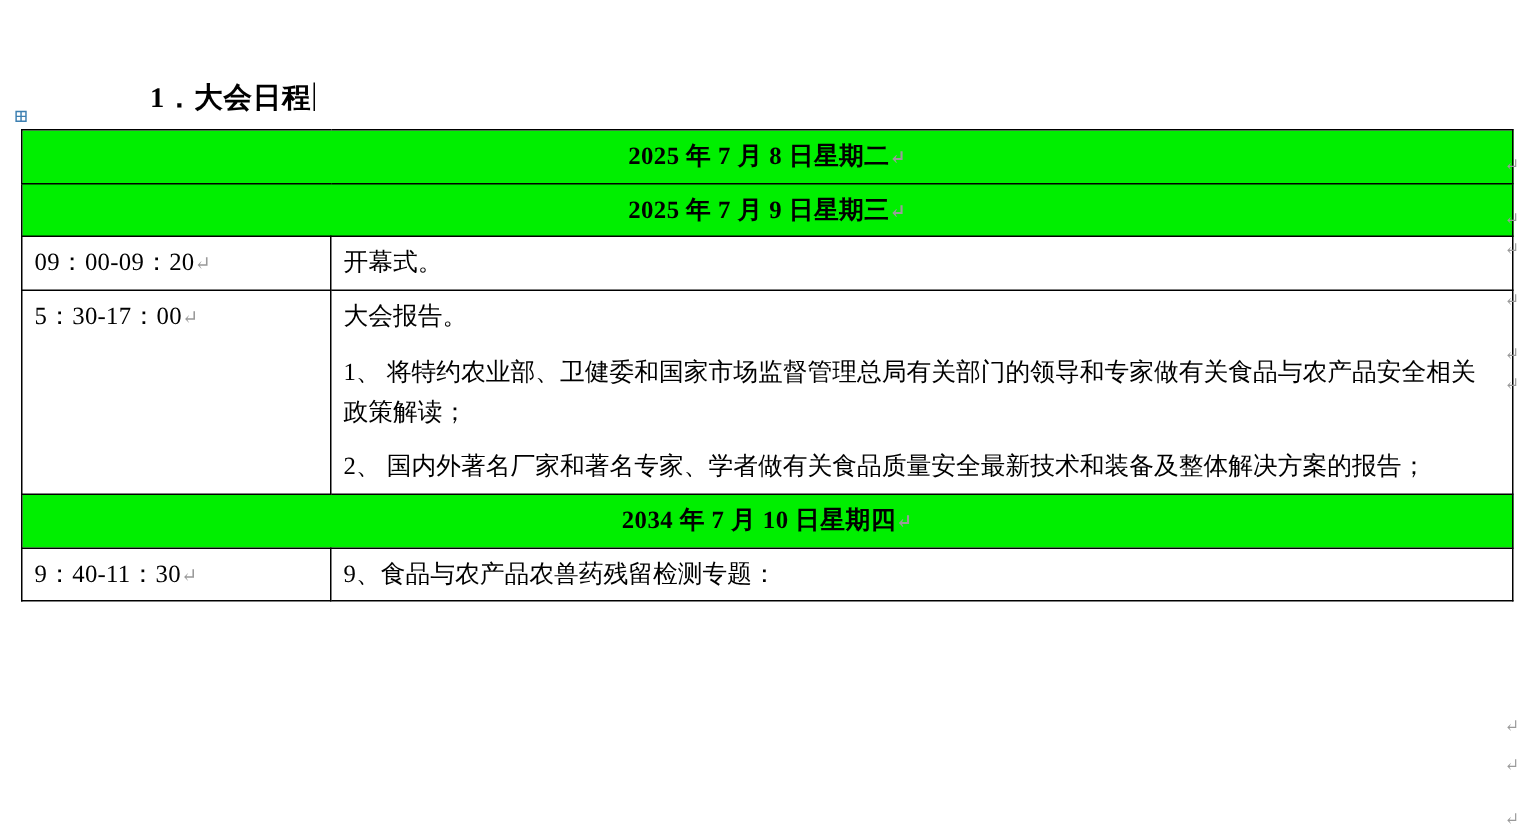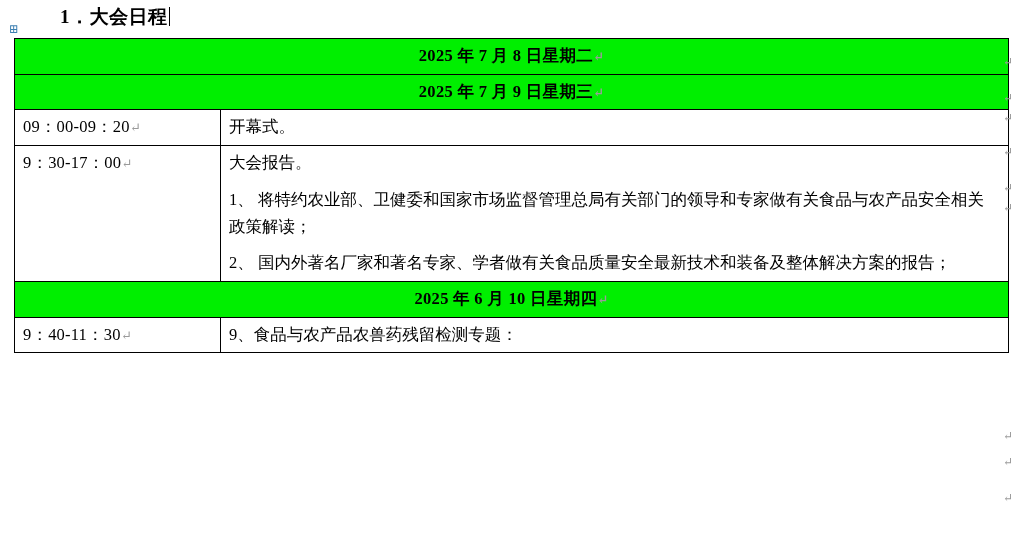--- a/index.html
+++ b/index.html
@@ -17,23 +17,24 @@
   .page {
     position: relative;
     width: 1011px;
     height: 550px;
     box-sizing: border-box;
   }
   .heading {
     font-family: "Liberation Serif", "DejaVu Serif", serif;
     font-size: 19px;
     font-weight: bold;
-    padding: 4px 0 6px 60px;
+    padding: 4px 0 6px 100px;
     letter-spacing: 0.5px;
     white-space: nowrap;
+    margin-top: 48px;
   }
   .heading .caret {
     display: inline-block;
     width: 1px;
     height: 19px;
     background: #000;
     vertical-align: -3px;
     margin-left: 1px;
   }
   .doc-marker {
@@ -128,29 +129,29 @@
       <tr>
         <td class="daybar" colspan="2"><span>2025 年 7 月 9 日星期三</span><span class="pilcrow">↵</span></td>
       </tr>
       <tr>
         <td class="time"><span>09：00-09：20</span><span class="pilcrow">↵</span></td>
         <td class="detail">
           <p>开幕式。</p>
         </td>
       </tr>
       <tr>
-        <td class="time"><span>9：30-17：00</span><span class="pilcrow">↵</span></td>
+        <td class="time"><span>5：30-17：00</span><span class="pilcrow">↵</span></td>
         <td class="detail">
           <p>大会报告。</p>
           <p class="indent">1、 将特约农业部、卫健委和国家市场监督管理总局有关部门的领导和专家做有关食品与农产品安全相关政策解读；</p>
           <p class="indent">2、 国内外著名厂家和著名专家、学者做有关食品质量安全最新技术和装备及整体解决方案的报告；</p>
         </td>
       </tr>
       <tr>
-        <td class="daybar" colspan="2"><span>2025 年 6 月 10 日星期四</span><span class="pilcrow">↵</span></td>
+        <td class="daybar" colspan="2"><span>2034 年 7 月 10 日星期四</span><span class="pilcrow">↵</span></td>
       </tr>
       <tr>
         <td class="time"><span>9：40-11：30</span><span class="pilcrow">↵</span></td>
         <td class="detail">
           <p>9、食品与农产品农兽药残留检测专题：</p>
         </td>
       </tr>
     </tbody>
   </table>
 

